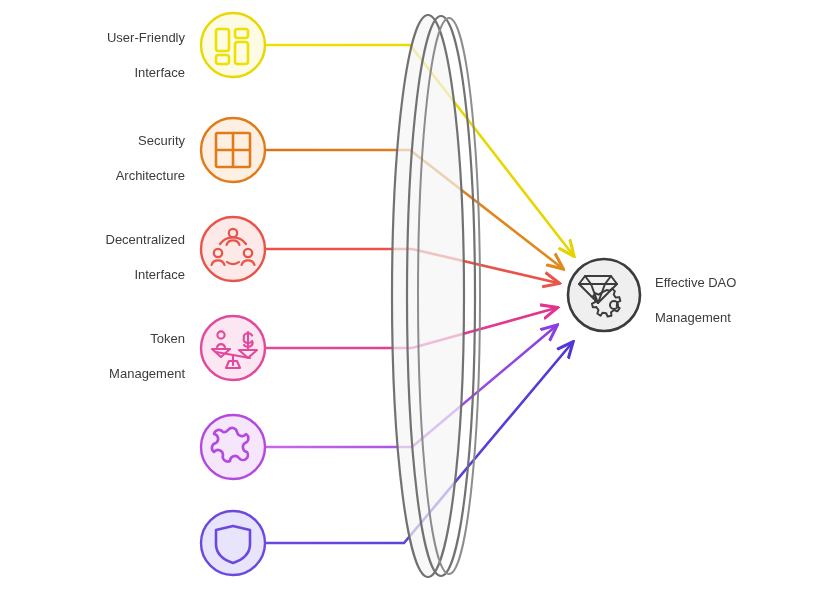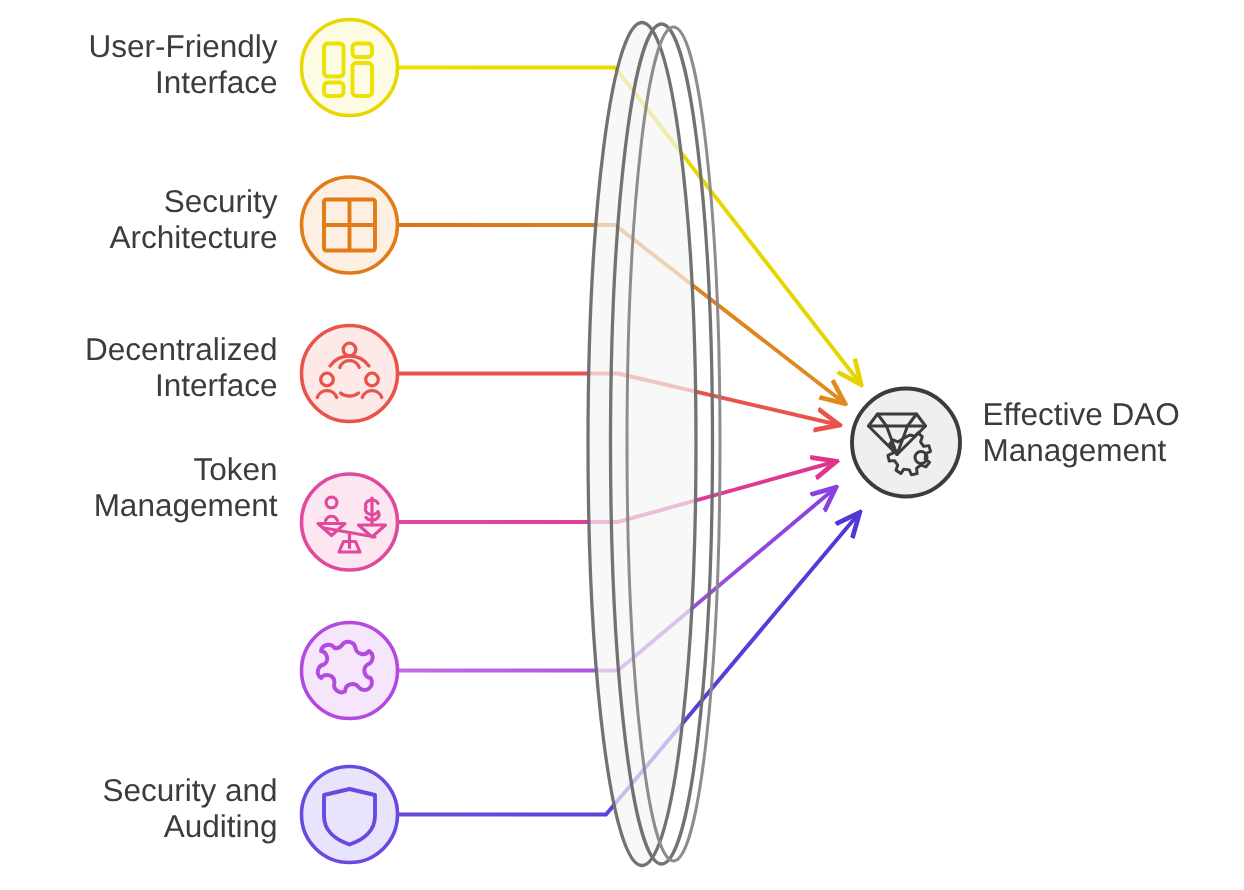--- a/index.html
+++ b/index.html
@@ -18,22 +18,22 @@
   #diagram-svg {
     position: absolute;
     left: 0;
     top: 0;
     width: 829px;
     height: 593px;
   }
   .node-label {
     position: absolute;
     font-family: "Liberation Sans", sans-serif;
-    font-size: 21px;
-    line-height: 24px;
+    font-size: 13px;
+    line-height: 35px;
     color: #3c3c3c;
     white-space: pre-line;
   }
   .source-label {
     text-align: right;
     width: 175px;
     left: 10px;
   }
   .target-label {
     text-align: left;
@@ -214,23 +214,21 @@
 
   <div class="node-label source-label" style="top:20px;">User-Friendly
 Interface</div>
 
   <div class="node-label source-label" style="top:123px;">Security
 Architecture</div>
 
   <div class="node-label source-label" style="top:222px;">Decentralized
 Interface</div>
 
-  <div class="node-label source-label" style="top:302px;text-align:right;">Token
+  <div class="node-label source-label" style="top:321px;text-align:right;">Token
 Management</div>
 
 
-  <div class="node-label source-label" style="top:516px;">Security and
-Auditing</div>
 
   <div class="node-label target-label" style="top:265px;">Effective DAO
 Management</div>
 
 </div>
 
 </body></html>

